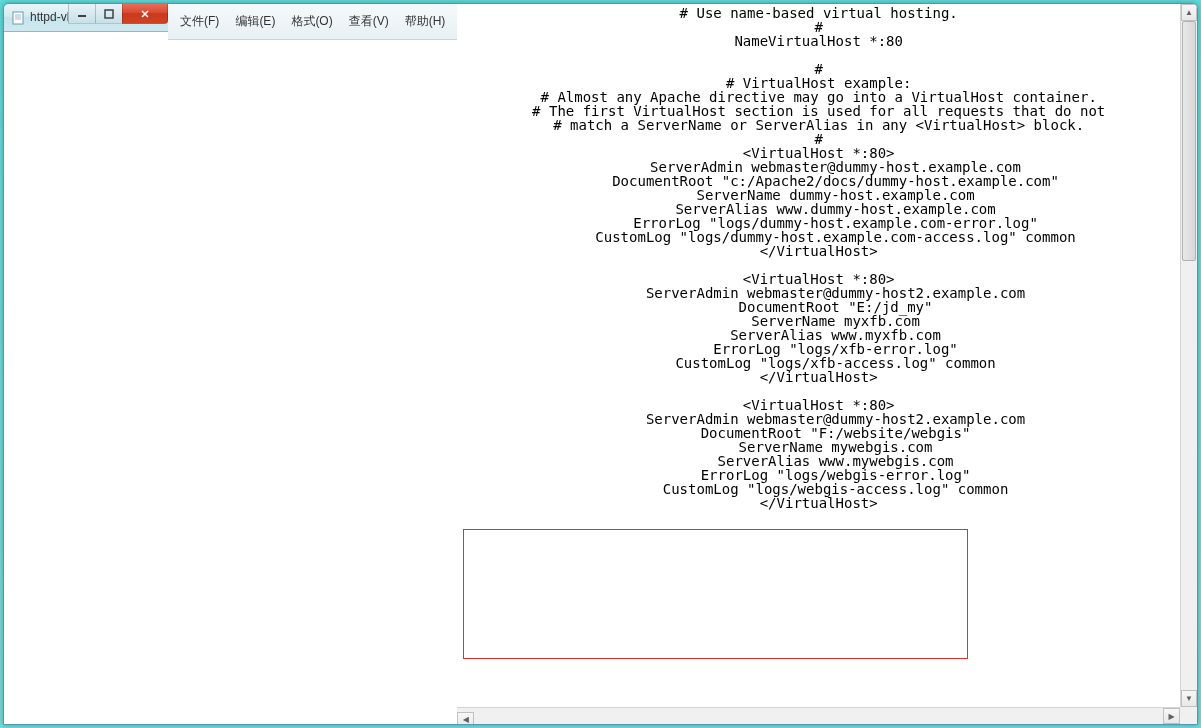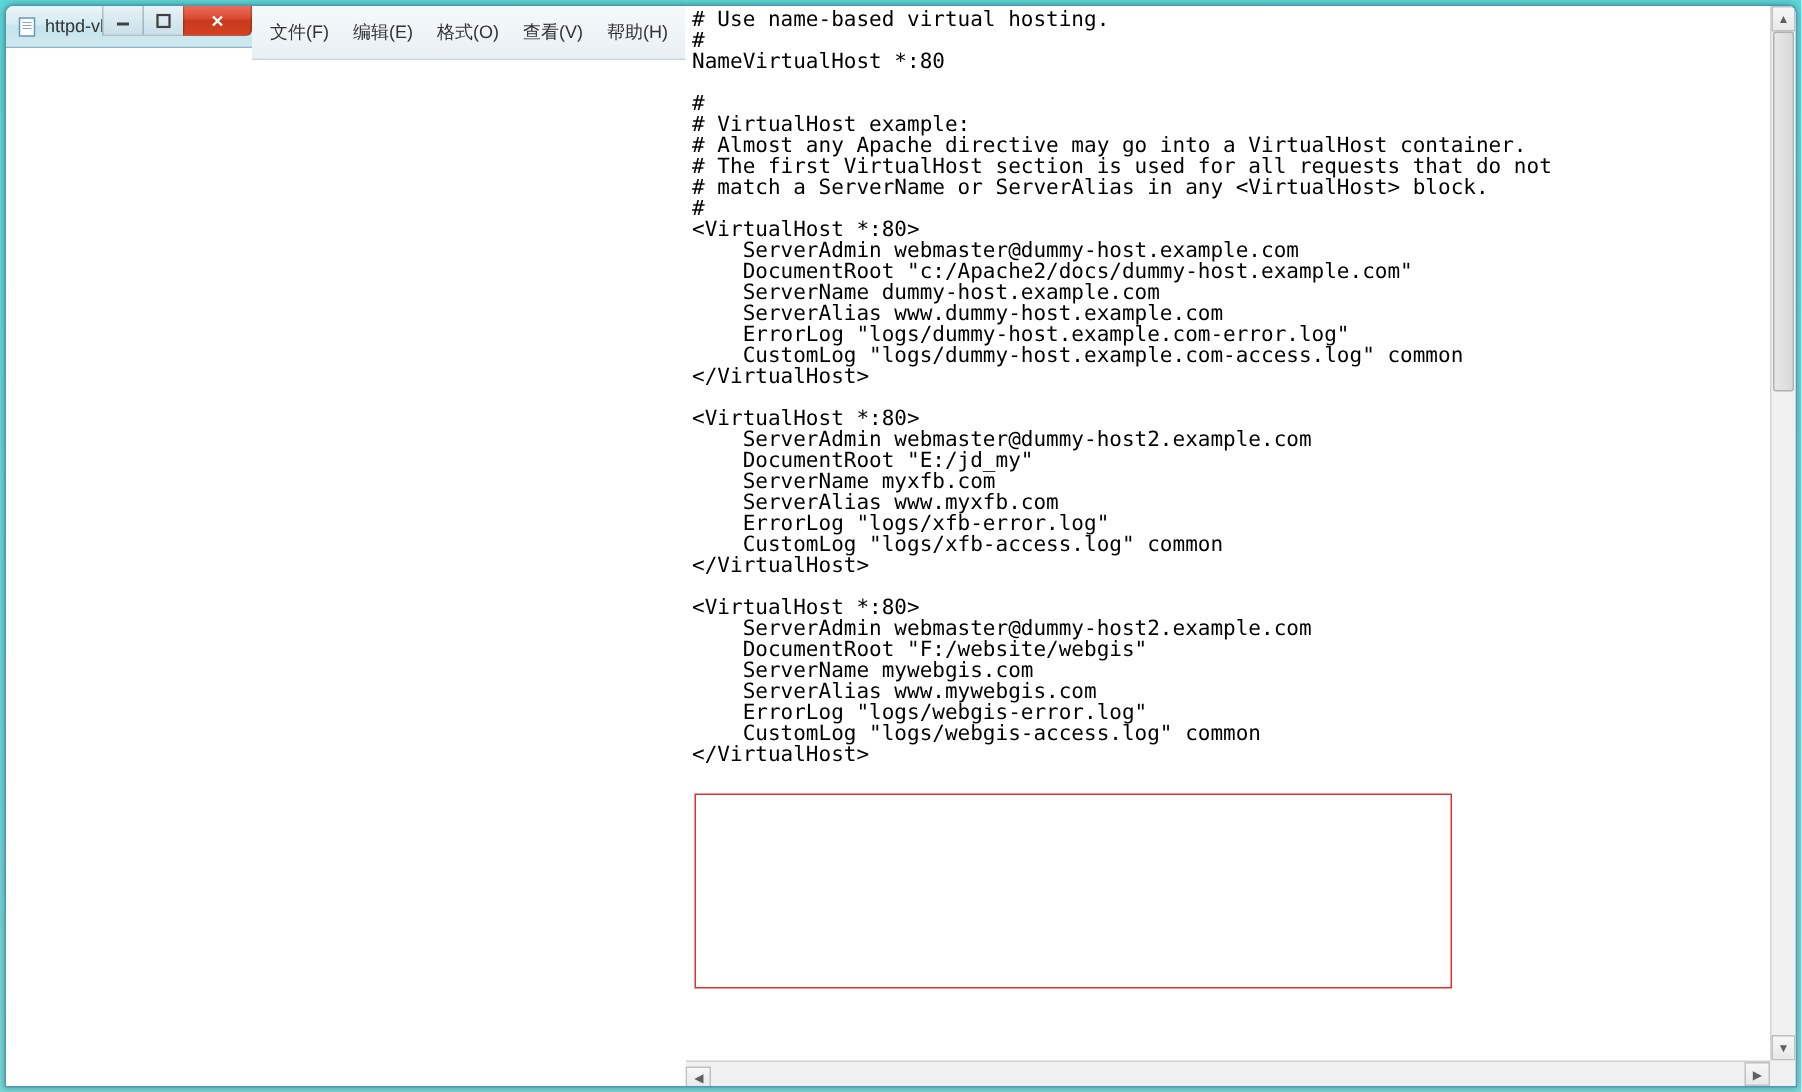--- a/index.html
+++ b/index.html
@@ -114,20 +114,21 @@
       line-height: 14px;
       padding: 2px 4px;
       white-space: pre;
       color: #000;
       position: absolute;
       top: 0;
       left: 0;
       right: 17px;
       bottom: 17px;
       overflow: hidden;
+      text-align: center;
     }
     
     .highlight-box {
       position: absolute;
       border: 1px solid #e03030;
       pointer-events: none;
     }
     
     .scrollbar-v {
       position: absolute;

